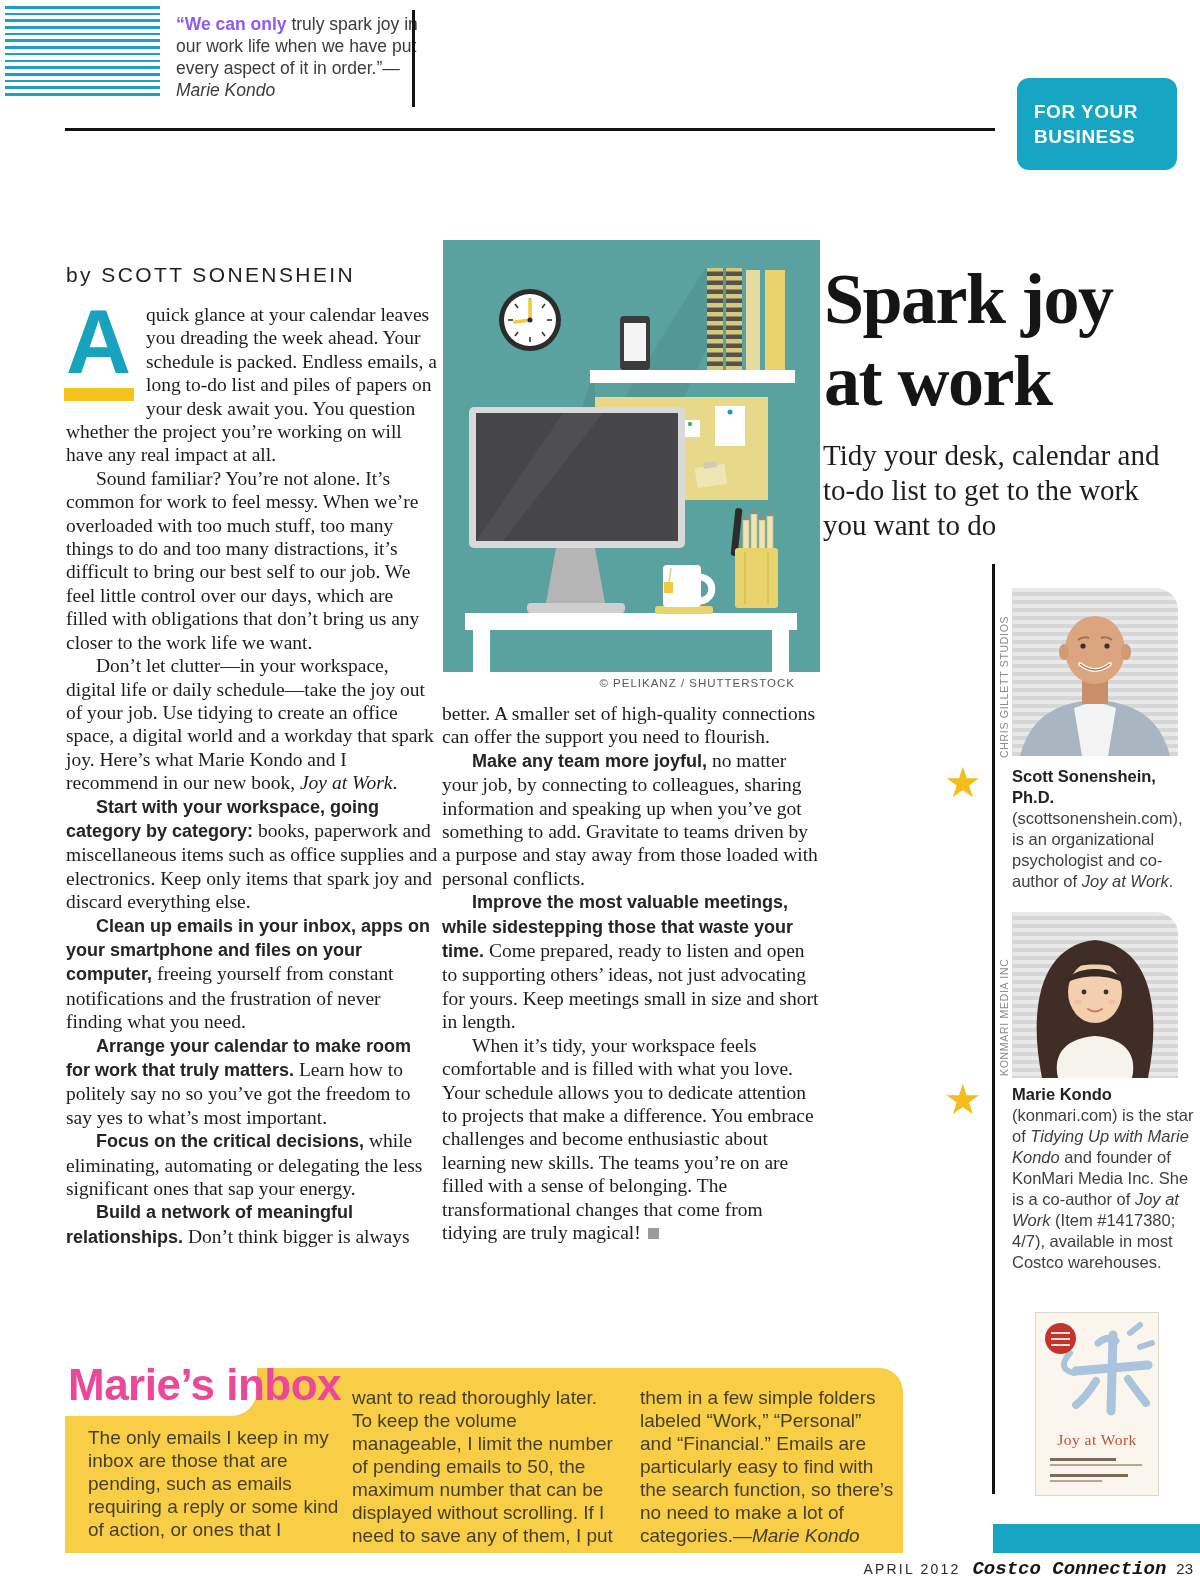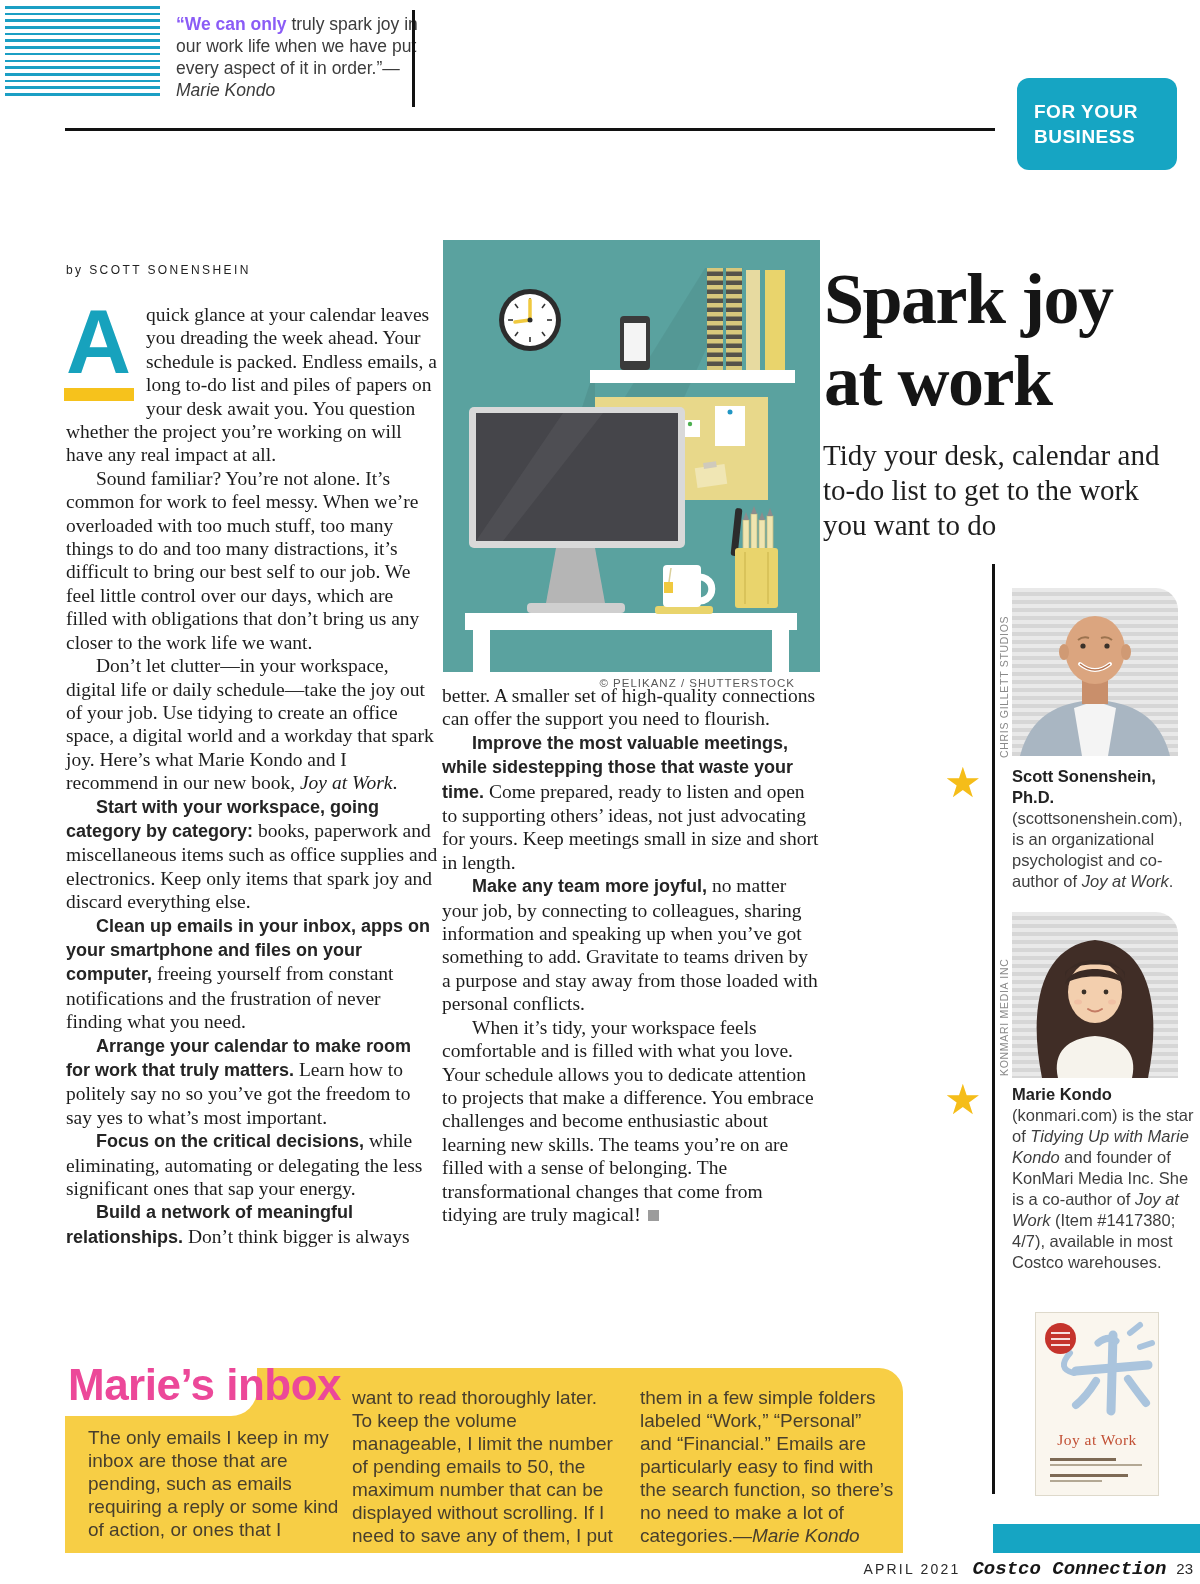--- a/index.html
+++ b/index.html
@@ -11,29 +11,29 @@
   .stripes{left:5px;top:6px;width:155px;height:93px;
     background:repeating-linear-gradient(180deg,#1b9fc4 0px,#1b9fc4 2.6px,#ffffff 2.6px,#ffffff 6.7px);}
   .quote{left:176px;top:13px;width:242px;font-size:17.5px;line-height:22px;color:#3c3c3c;}
   .quote b{color:#8b5cf6;}
   .quote i{font-style:italic;}
   .vdiv{left:412px;top:10px;width:3px;height:97px;background:#121212;}
   .hrule{left:65px;top:128px;width:930px;height:3px;background:#121212;}
   .kicker{left:1017px;top:78px;width:160px;height:92px;background:#16a5c3;color:#ffffff;
     font-weight:700;font-size:19px;line-height:25px;letter-spacing:0.5px;box-sizing:border-box;
     padding:21px 0 0 17px;border-radius:12px;}
-  .byline{left:66px;top:263px;font-size:12px;letter-spacing:2.4px;color:#222222;}
+  .byline{left:66px;top:263px;font-size:21px;letter-spacing:2.4px;color:#222222;}
 
   
   .col{font-family:"Liberation Serif",serif;font-size:19.5px;line-height:23.4px;color:#1d1d1d;}
   .col p{margin:0;}
   .col p.ind{text-indent:30px;}
   .lead{font-family:"Liberation Sans",sans-serif;font-weight:700;font-size:18px;color:#242424;}
   .col1{left:66px;top:303px;width:372px;}
-  .col2{left:442px;top:684px;width:377px;}
+  .col2{left:442px;top:702px;width:377px;}
   .dropwrap{float:left;width:80px;height:96px;position:relative;}
   .dropcap{font-family:"Liberation Sans",sans-serif;font-weight:700;font-size:90px;line-height:78px;
     color:#17a2bd;letter-spacing:-3px;}
   .dropbar{position:absolute;left:-2px;top:85px;width:70px;height:13px;background:#f6c21c;}
   .endmark{display:inline-block;width:11px;height:11px;background:#9c9c9c;margin-left:7px;}
 
   
   .illus{left:443px;top:240px;width:377px;height:432px;}
   .illus-credit{left:443px;top:677px;width:352px;text-align:right;font-size:11.5px;
     letter-spacing:1px;color:#585858;}
@@ -211,22 +211,22 @@
       <rect x="292" y="308" width="43" height="60" rx="3" fill="#e9d46c"></rect>
       <line x1="302" y1="312" x2="302" y2="364" stroke="#d9c35a" stroke-width="2"></line>
       <line x1="325" y1="312" x2="325" y2="364" stroke="#d9c35a" stroke-width="2"></line>
     </g>
   </svg>
 </div>
 <div class="abs illus-credit">© PELIKANZ / SHUTTERSTOCK</div>
 
 <div class="abs col col2">
   <p><span>better. A smaller set of high-quality connections can offer the support you need to flourish.</span></p>
+  <p class="ind"><b class="lead">Make any team more joyful,</b><span> no matter your job, by connecting to colleagues, sharing information and speaking up when you’ve got something to add. Gravitate to teams driven by a purpose and stay away from those loaded with personal conflicts.</span></p>
   <p class="ind"><b class="lead">Improve the most valuable meetings, while sidestepping those that waste your time.</b><span> Come prepared, ready to listen and open to supporting others’ ideas, not just advocating for yours. Keep meetings small in size and short in length.</span></p>
-  <p class="ind"><b class="lead">Make any team more joyful,</b><span> no matter your job, by connecting to colleagues, sharing information and speaking up when you’ve got something to add. Gravitate to teams driven by a purpose and stay away from those loaded with personal conflicts.</span></p>
   <p class="ind"><span>When it’s tidy, your workspace feels comfortable and is filled with what you love. Your schedule allows you to dedicate attention to projects that make a difference. You embrace challenges and become enthusiastic about learning new skills. The teams you’re on are filled with a sense of belonging. The transformational changes that come from tidying are truly magical!</span><span class="endmark"></span></p>
 </div>
 
 <div class="abs headline">
   <div>Spark joy</div>
   <div>at work</div>
 </div>
 <div class="abs subhead">Tidy your desk, calendar and to-do list to get to the work you want to do</div>
 <div class="abs railline"></div>
 
@@ -294,14 +294,14 @@
 
 <div class="abs inboxbox"></div>
 <div class="abs inbox-notch"></div>
 <div class="abs inbox-title">Marie’s inbox</div>
 <div class="abs inbox-col ic1">The only emails I keep in my inbox are those that are pending, such as emails requiring a reply or some kind of action, or ones that I</div>
 <div class="abs inbox-col ic2">want to read thoroughly later. To keep the volume manageable, I limit the number of pending emails to 50, the maximum number that can be displayed without scrolling. If I need to save any of them, I put</div>
 <div class="abs inbox-col ic3"><span>them in a few simple folders labeled “Work,” “Personal” and “Financial.” Emails are particularly easy to find with the search function, so there’s no need to make a lot of categories.—</span><i>Marie Kondo</i></div>
 
 <div class="abs tealbar"></div>
 <div class="abs footer">
-  <span class="issue">APRIL 2021</span><span class="mag">Costco Connection</span><span class="pg">23</span>
+  <span class="issue">APRIL 2012</span><span class="mag">Costco Connection</span><span class="pg">23</span>
 </div>
 
 </body></html>

